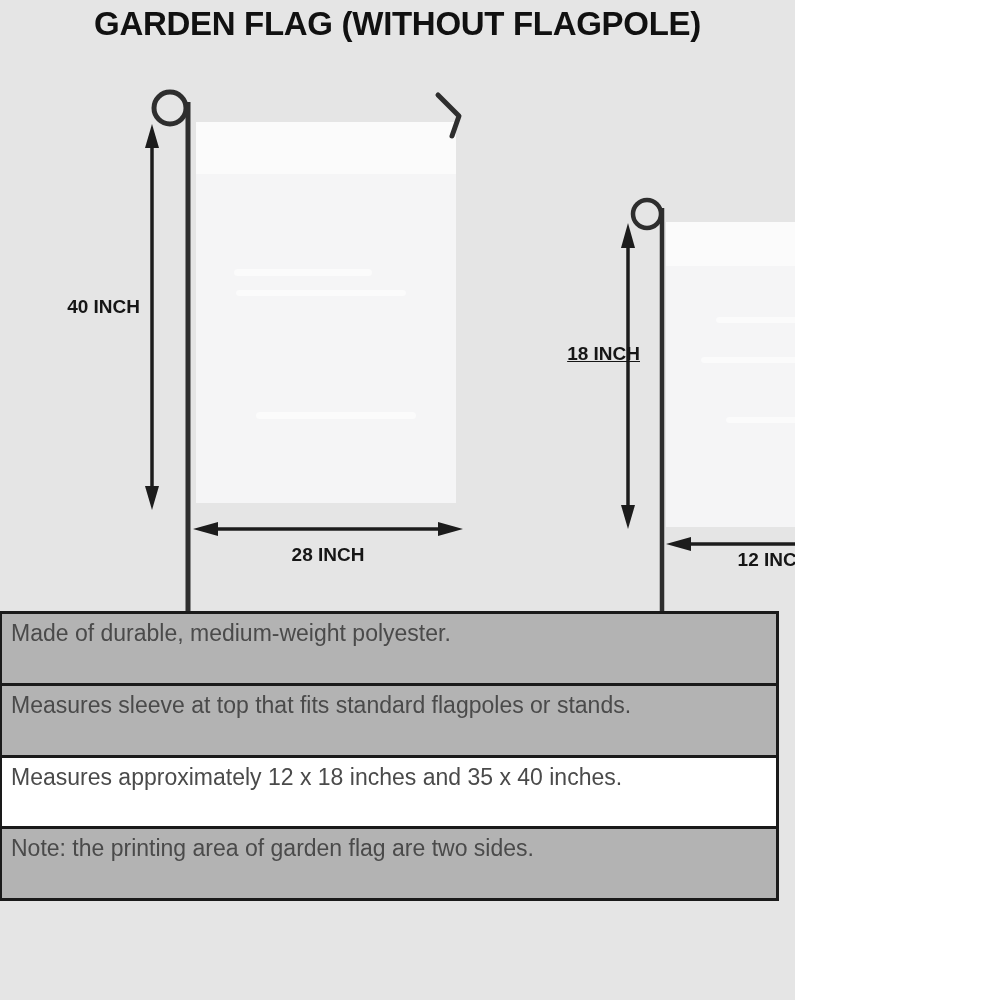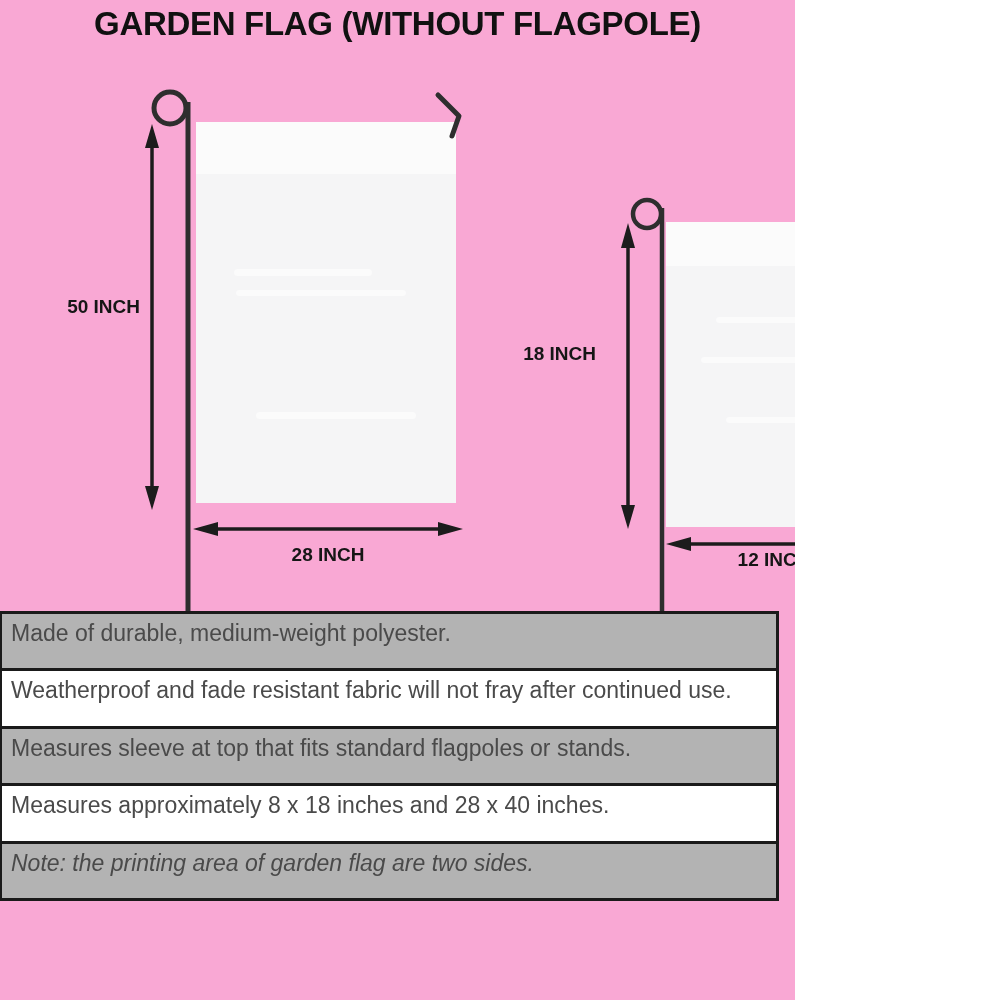--- a/index.html
+++ b/index.html
@@ -11,21 +11,21 @@
     --table-border:#1a1a1a;
     --flag-fill:#f5f5f6;
     --pole-color:#2e2e2e;
     --arrow-color:#1c1c1c;
   }
   *{margin:0;padding:0;box-sizing:border-box;}
   html,body{background:#ffffff;}
   .canvas{
     position:relative;
     width:795px;height:1000px;
-    background:#f9a8d4;
+    background:#e5e5e5;
     overflow:hidden;
     font-family:"Liberation Sans", sans-serif;
   }
   
   .title-line{
     position:absolute;left:0;width:100%;
     text-align:center;
     font-weight:800;
     font-size:33px;
     letter-spacing:-0.3px;
@@ -55,40 +55,40 @@
   .dim-label{
     position:absolute;
     font-size:19px;font-weight:700;
     color:var(--dim-text);
     white-space:nowrap;
   }
   .dim-label.right{text-align:right;}
   .dim-label.center{text-align:center;}
   #label-40{left:28px;top:296px;width:112px;}
   #label-28{left:246px;top:532px;width:164px;margin-top:12px;}
-  #label-18{left:484px;top:343px;width:112px;}
+  #label-18{left:528px;top:343px;width:112px;text-decoration:underline;}
   #label-12{left:692px;top:549px;width:164px;}
   
   .feature-table{
     position:absolute;left:0;top:611px;
     width:779px;height:290px;
     border:3px solid var(--table-border);
     border-left-width:2px;
     display:flex;flex-direction:column;
     background:var(--row-plain);
   }
   .feature-row{
     flex:1 1 0;
     border-bottom:3px solid var(--table-border);
     font-size:23px;
     line-height:1.15;
     color:var(--feature-text);
     padding:6px 10px 11px 9px;
   }
-  .feature-row:last-child{border-bottom:none;font-style:italic;}
+  .feature-row:last-child{border-bottom:none;}
   .feature-row.shaded{background:var(--row-shaded);}
   .feature-row.plain{background:var(--row-plain);}
 </style>
 </head>
 <body>
 
 <div class="canvas">
 
   <div class="title-line l1">GARDEN FLAG (WITHOUT FLAGPOLE)</div>
 
@@ -133,36 +133,33 @@
       <polygon points="628,449 621,425 635,425" fill="var(--arrow-color)"></polygon>
     </g>
 
     <g>
       <line x1="687" y1="464" x2="859" y2="464" stroke="var(--arrow-color)" stroke-width="3.5"></line>
       <polygon points="666,464 691,457 691,471" fill="var(--arrow-color)"></polygon>
       <polygon points="880,464 855,457 855,471" fill="var(--arrow-color)"></polygon>
     </g>
   </svg>
 
-  <div class="dim-label right" id="label-40">50 INCH</div>
+  <div class="dim-label right" id="label-40">40 INCH</div>
   <div class="dim-label center" id="label-28">28 INCH</div>
   <div class="dim-label right" id="label-18">18 INCH</div>
   <div class="dim-label center" id="label-12">12 INCH</div>
 
   <div class="feature-table">
     <div class="feature-row shaded">
       <span>Made of durable, medium-weight polyester.</span>
     </div>
-    <div class="feature-row plain">
-      <span>Weatherproof and fade resistant fabric will not fray after continued use.</span>
-    </div>
     <div class="feature-row shaded">
       <span>Measures sleeve at top that fits standard flagpoles or stands.</span>
     </div>
     <div class="feature-row plain">
-      <span>Measures approximately 8 x 18 inches and 28 x 40 inches.</span>
+      <span>Measures approximately 12 x 18 inches and 35 x 40 inches.</span>
     </div>
     <div class="feature-row shaded">
       <span>Note: the printing area of garden flag are two sides.</span>
     </div>
   </div>
 
 </div>
 
 </body></html>

